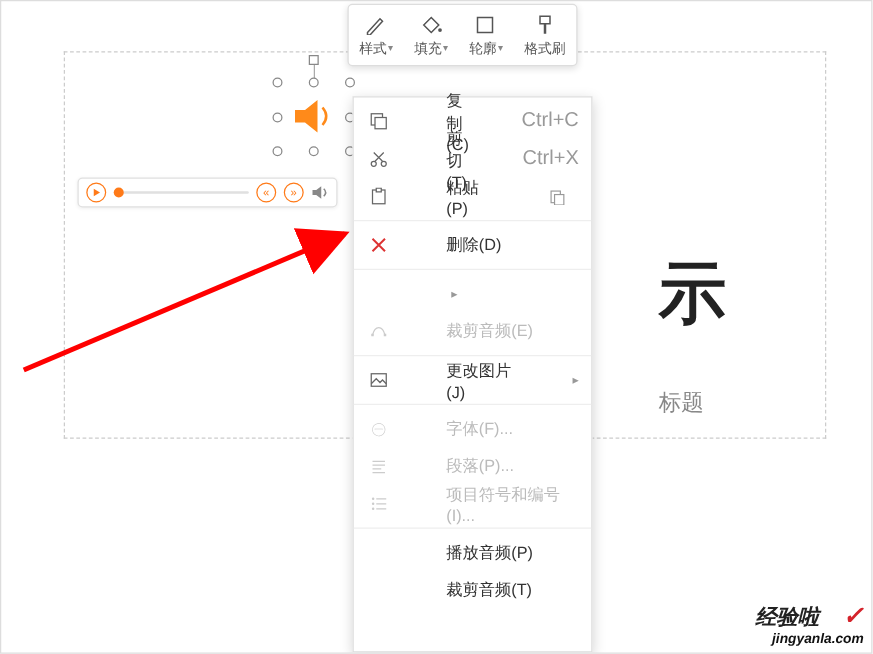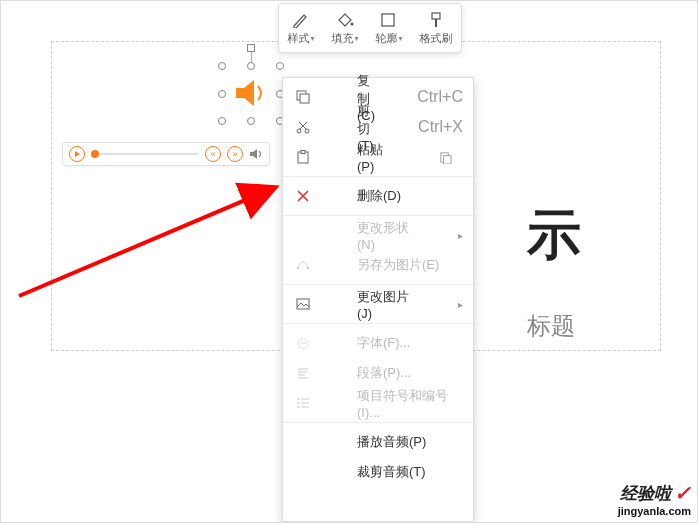--- a/index.html
+++ b/index.html
@@ -29,21 +29,21 @@
       top: 157px;
       font-size: 54px;
       font-weight: 800;
       color: #222;
       font-family: "Microsoft YaHei", sans-serif;
     }
     .sub-text {
       position: absolute;
       left: 475px;
       top: 268px;
-      font-size: 24px;
+      font-size: 18px;
       color: #888;
     }
     .toolbar {
       position: absolute;
       left: 277px;
       top: 2px;
       width: 184px;
       height: 50px;
       background: #fff;
       border: 1px solid #ddd;
@@ -214,27 +214,28 @@
       text-align: right;
       line-height: 1.15;
     }
     .wm-top {
       font-size: 17px;
       font-weight: 900;
       color: #222;
       text-shadow: -1px -1px 0 #fff,1px -1px 0 #fff,-1px 1px 0 #fff,1px 1px 0 #fff;
       display: inline-flex;
       align-items: center;
-      gap: 3px;
+      gap: 19px;
       font-style: italic;
     }
     .wm-check { color: #d4232b; font-size: 20px; font-weight: 900; }
     .wm-bot {
       font-size: 11px;
       font-weight: 900;
+      font-style: italic;
       color: #111;
       text-shadow: -1px -1px 0 #fff,1px -1px 0 #fff,-1px 1px 0 #fff,1px 1px 0 #fff;
     }
   </style>
 </head>
 <body>
 
 <div class="canvas">
   <div class="big-text">示</div>
   <div class="sub-text">标题</div>
@@ -360,32 +361,31 @@
     <span class="menu-icon" style="color:#d33;">
         <svg width="12" height="12" viewBox="0 0 12 12">
           <path d="M1 1 L11 11 M11 1 L1 11" stroke="#d33" stroke-width="1.6"></path>
         </svg>
       </span>
     <span class="menu-label">删除(D)</span>
   </div>
   <div class="menu-sep"></div>
   <div class="menu-item disabled">
     <span class="menu-icon"></span>
-    <span class="menu-label">更改形状(N)</span>
     <span class="menu-arrow">▸</span>
   </div>
   <div class="menu-item disabled">
     <span class="menu-icon">
         <svg width="14" height="14" viewBox="0 0 14 14">
           <path d="M2 10 C4 2 10 2 12 10" fill="none" stroke="#ccc"></path>
           <rect x="1" y="9" width="2" height="2" fill="#ccc"></rect>
           <rect x="11" y="9" width="2" height="2" fill="#ccc"></rect>
         </svg>
       </span>
-    <span class="menu-label">另存为图片(E)</span>
+    <span class="menu-label">裁剪音频(E)</span>
   </div>
   <div class="menu-sep"></div>
   <div class="menu-item">
     <span class="menu-icon">
         <svg width="14" height="14" viewBox="0 0 14 14">
           <rect x="1" y="2" width="12" height="10" fill="none" stroke="#666"></rect>
           <path d="M1 10 L5 6 L8 9 L10 7 L13 10" fill="none" stroke="#666"></path>
         </svg>
       </span>
     <span class="menu-label">更改图片(J)</span>

